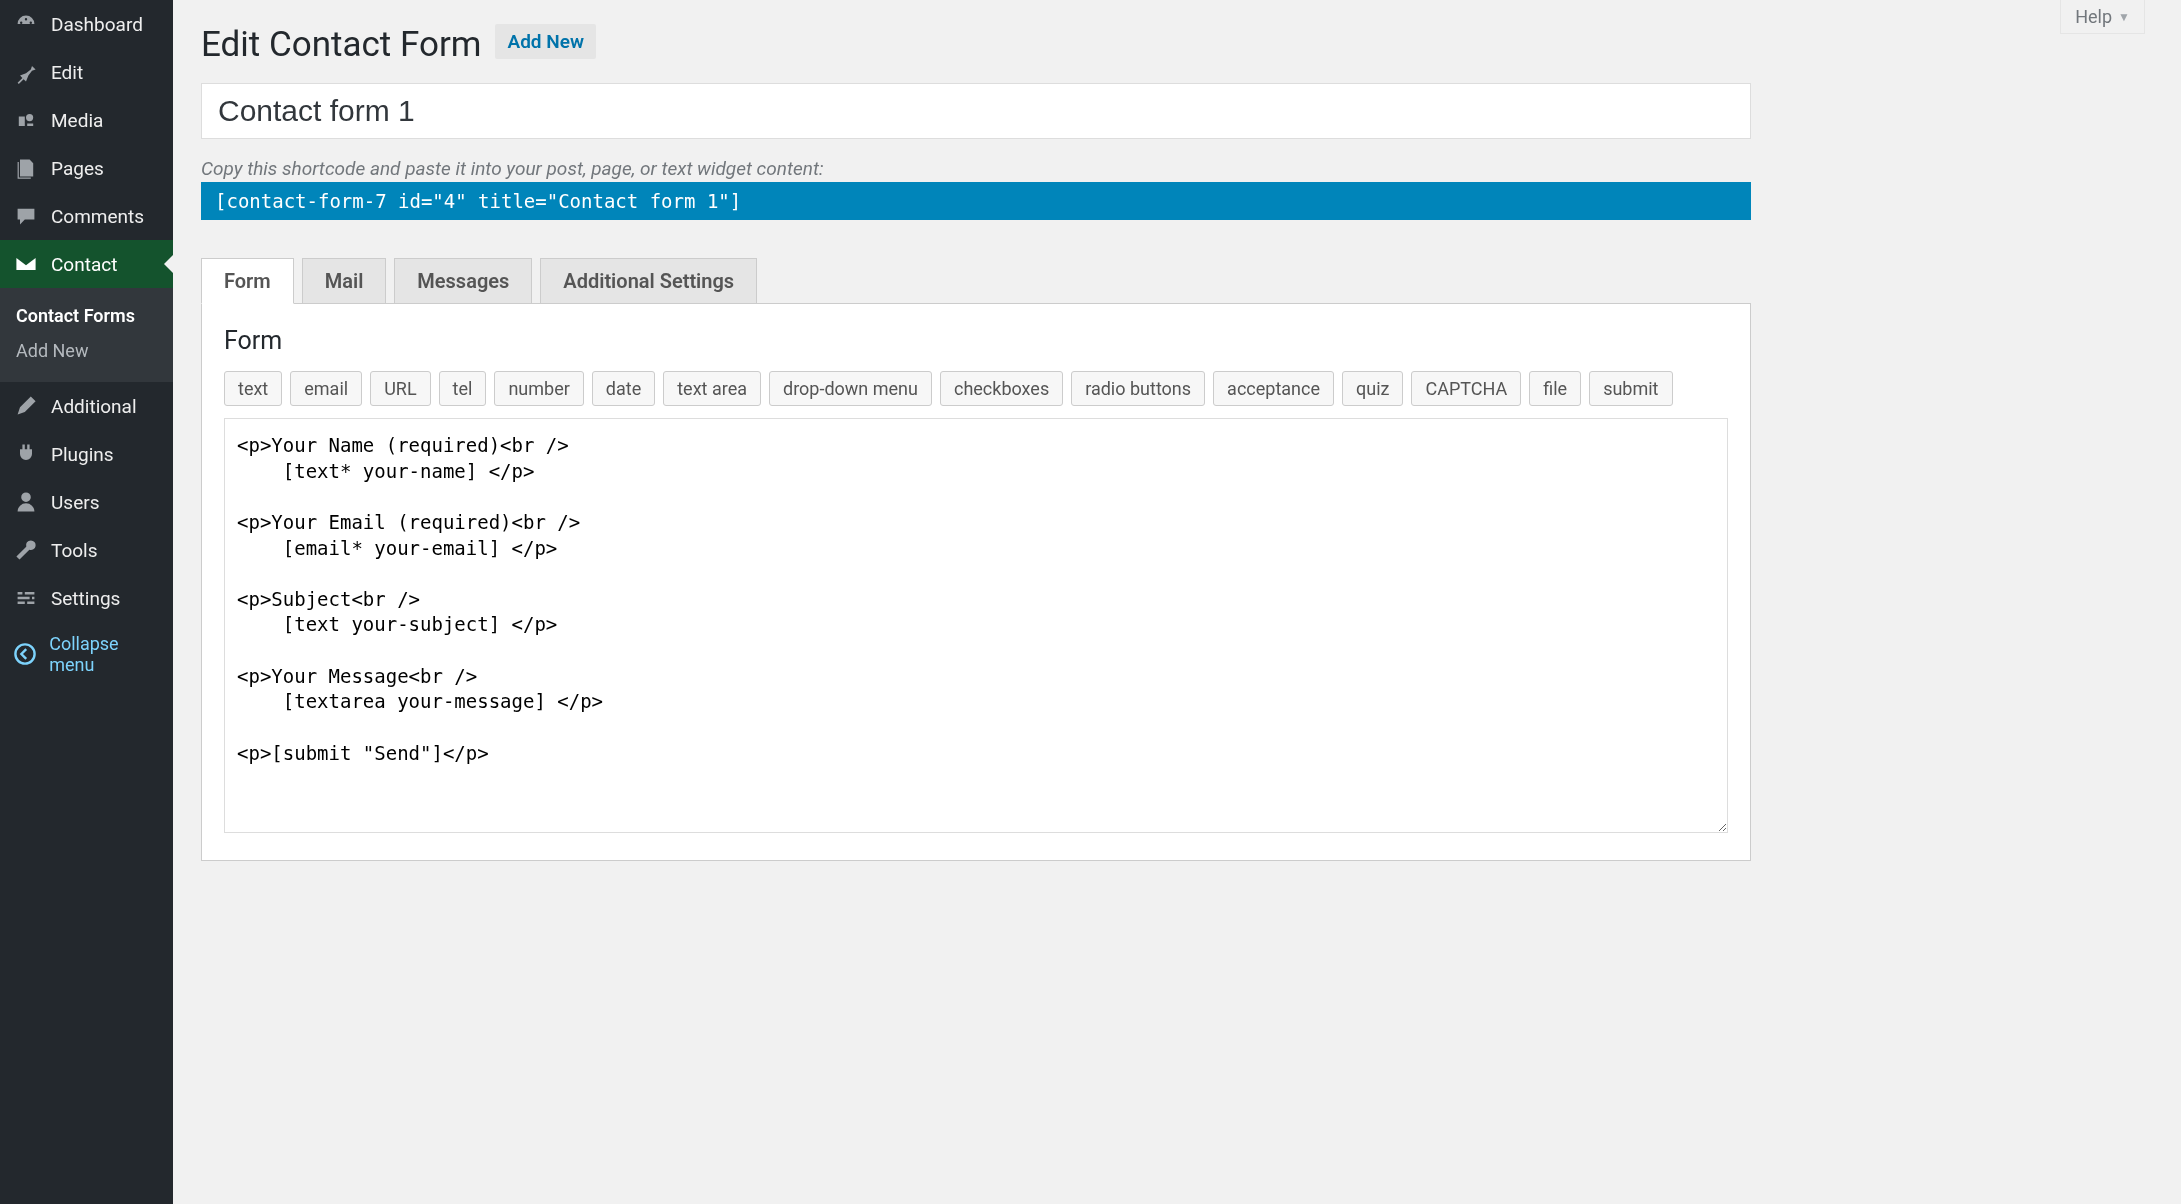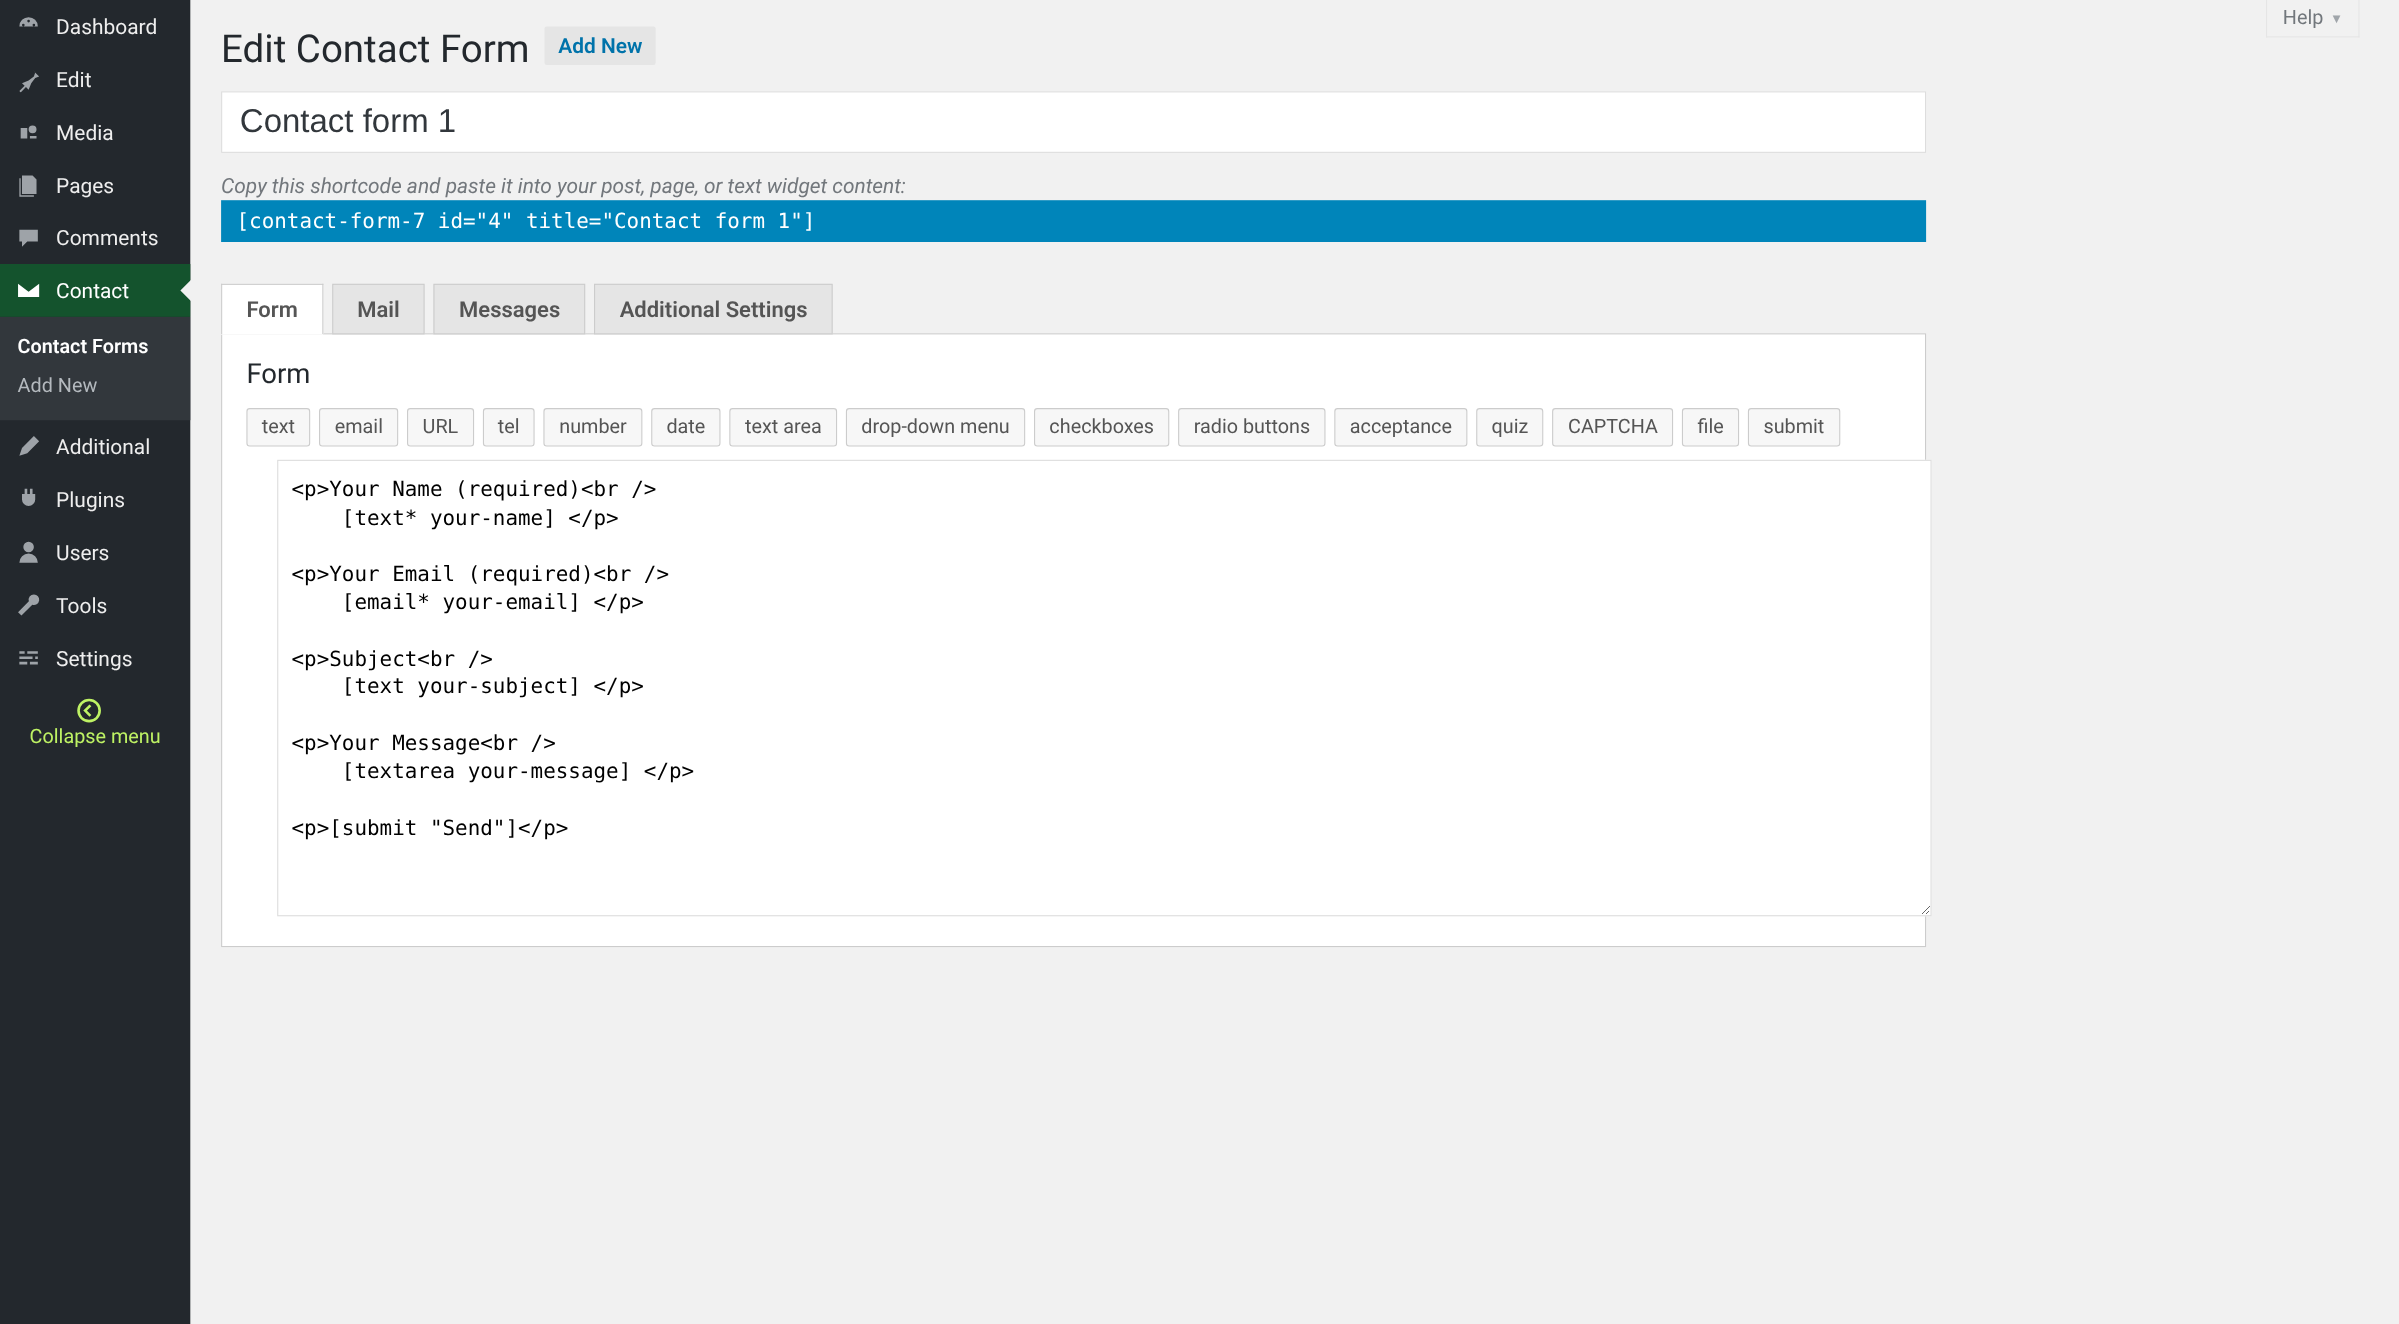--- a/index.html
+++ b/index.html
@@ -63,24 +63,23 @@
       font-size: 18px;
     }
     .sidebar-sub-item.current {
       color: #fff;
       font-weight: 600;
     }
     .sidebar-collapse {
       display: flex;
       align-items: center;
       padding: 11px 13px;
-      color: #bef264;
+      color: #7dd3fc;
       cursor: pointer;
       font-size: 18px;
-      flex-direction: column;
     }
     .sidebar-collapse .icon {
       width: 26px;
       height: 26px;
       margin-right: 12px;
       display: inline-flex;
       align-items: center;
       justify-content: center;
     }
     
@@ -207,21 +206,20 @@
     }
     .form-textarea {
       width: 100%;
       border: 1px solid #ddd;
       padding: 14px 12px;
       font-family: Menlo, Consolas, monospace;
       font-size: 19px;
       line-height: 1.35;
       resize: vertical;
       white-space: pre;
-      margin-left: 28px;
     }
     
     
     .metabox {
       background: #fff;
       border: 1px solid #e5e5e5;
       box-shadow: 0 1px 1px rgba(0,0,0,.04);
       margin-bottom: 28px;
     }
     .metabox h2 {

